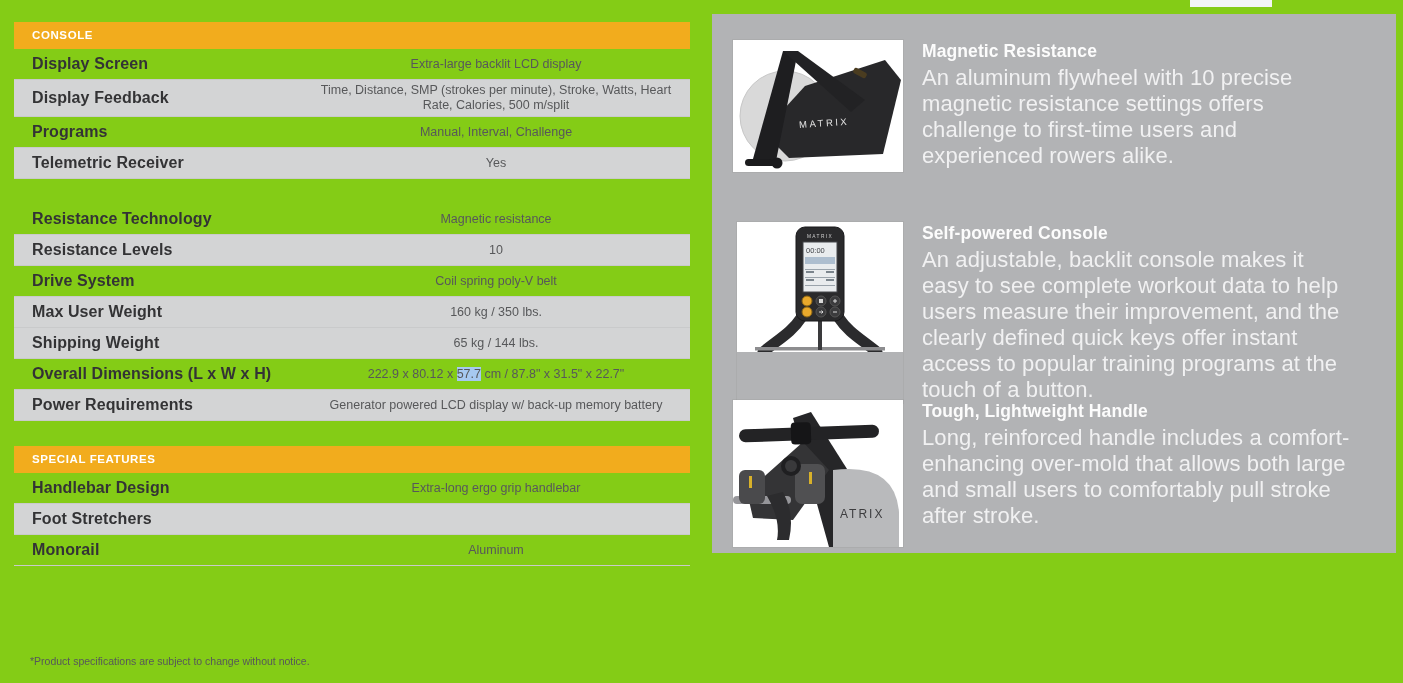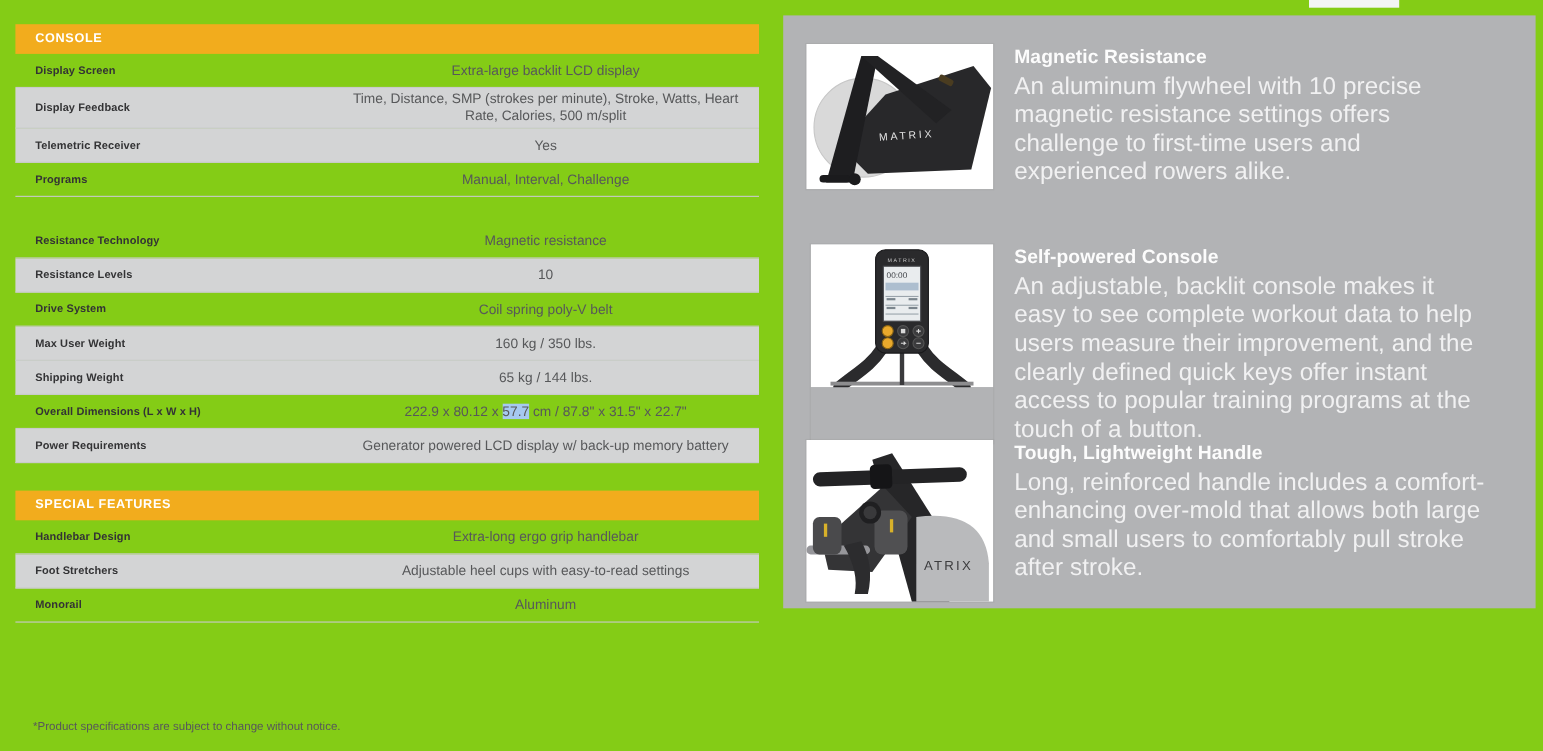--- a/index.html
+++ b/index.html
@@ -7,21 +7,21 @@
         font-family:"Liberation Sans",sans-serif;}
 
   
   .left-col{position:absolute;left:14px;top:22px;width:676px;}
   .spec-table{margin-bottom:25px;}
   .spec-header{background:var(--accent,#F2AC1D);color:#fff;font-weight:bold;font-size:11.5px;
                letter-spacing:.6px;height:27px;line-height:27px;padding-left:18px;}
   .spec-row{display:grid;grid-template-columns:298px 1fr;align-items:center;min-height:31px;
             border-bottom:1px solid #c9cacb;box-sizing:border-box;padding:3px 0;}
   .spec-row.gray{background:var(--row-alt,#D3D4D5);}
-  .spec-label{padding-left:18px;font-size:10px;font-weight:bold;color:#333335;letter-spacing:.1px;}
+  .spec-label{padding-left:18px;font-size:16px;font-weight:bold;color:#333335;letter-spacing:.1px;}
   .spec-value{font-size:12.5px;color:#57585a;line-height:15px;max-width:368px;padding-right:8px;text-align:center;}
   .hl{background:var(--selection,#A6C9F0);}
   .footnote{position:absolute;left:30px;top:655px;font-size:10.5px;color:#57585a;}
 
   
   .right-panel{position:absolute;left:712px;top:14px;width:684px;height:539px;
                background:var(--panel,#B2B3B5);}
   .feature{position:absolute;left:21px;display:flex;}
   .feature-image{margin:0;flex:0 0 auto;box-shadow:0 0 0 1px rgba(0,0,0,0.04);}
   .feature-image svg{display:block;}
@@ -40,27 +40,27 @@
       <section class="spec-table">
         <div class="spec-header">CONSOLE</div>
         <div class="spec-row">
           <div class="spec-label">Display Screen</div>
           <div class="spec-value">Extra-large backlit LCD display</div>
         </div>
         <div class="spec-row gray">
           <div class="spec-label">Display Feedback</div>
           <div class="spec-value">Time, Distance, SMP (strokes per minute), Stroke, Watts, Heart Rate, Calories, 500 m/split</div>
         </div>
+        <div class="spec-row">
+          <div class="spec-label">Programs</div>
+          <div class="spec-value">Manual, Interval, Challenge</div>
+        </div>
         <div class="spec-row gray">
           <div class="spec-label">Telemetric Receiver</div>
           <div class="spec-value">Yes</div>
-        </div>
-        <div class="spec-row">
-          <div class="spec-label">Programs</div>
-          <div class="spec-value">Manual, Interval, Challenge</div>
         </div>
       </section>
       <section class="spec-table">
         <div class="spec-row">
           <div class="spec-label">Resistance Technology</div>
           <div class="spec-value">Magnetic resistance</div>
         </div>
         <div class="spec-row gray">
           <div class="spec-label">Resistance Levels</div>
           <div class="spec-value">10</div>
@@ -87,21 +87,20 @@
         </div>
       </section>
       <section class="spec-table">
         <div class="spec-header">SPECIAL FEATURES</div>
         <div class="spec-row">
           <div class="spec-label">Handlebar Design</div>
           <div class="spec-value">Extra-long ergo grip handlebar</div>
         </div>
         <div class="spec-row gray">
           <div class="spec-label">Foot Stretchers</div>
-          <div class="spec-value">Adjustable heel cups with easy-to-read settings</div>
         </div>
         <div class="spec-row">
           <div class="spec-label">Monorail</div>
           <div class="spec-value">Aluminum</div>
         </div>
       </section>
     </div>
 
   <div class="footnote">*Product specifications are subject to change without notice.</div>
 

